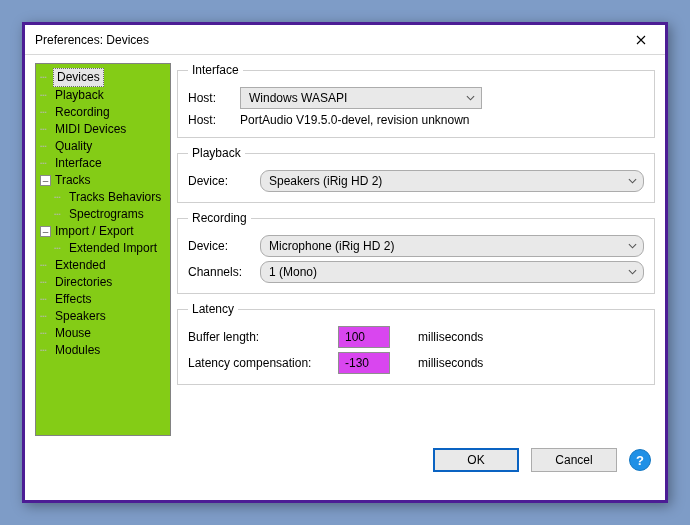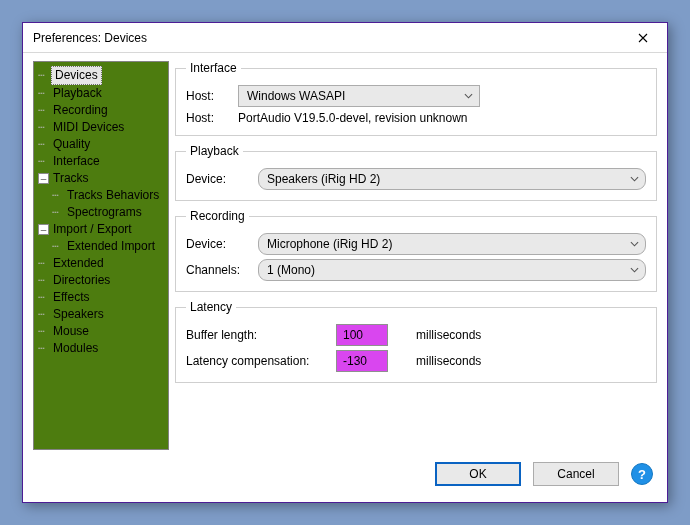--- a/index.html
+++ b/index.html
@@ -14,21 +14,21 @@
     width: 690px;
     height: 525px;
     position: relative;
     padding: 14px 16px;
   }
   .dialog {
     position: absolute;
     left: 22px; top: 22px;
     width: 646px; height: 481px;
     background: #ffffff;
-    border: 1px solid #4c1d95;
+    border: 3px solid #4c1d95;
     box-shadow: 3px 3px 12px rgba(0,0,0,0.35);
     display: flex;
     flex-direction: column;
   }
   .titlebar {
     height: 30px;
     display: flex;
     align-items: center;
     padding: 0 8px 0 10px;
     border-bottom: 1px solid #d8d8d8;
@@ -49,21 +49,21 @@
     display: flex;
     padding: 8px 10px 6px 10px;
     gap: 6px;
     overflow: hidden;
   }
 
   
   .tree {
     width: 136px;
     border: 1px solid #828282;
-    background: #4d7c0f;
+    background: #84cc16;
     overflow: auto;
     padding: 4px 0 4px 4px;
     color: #000;
     line-height: 17px;
   }
   .tree ul { list-style: none; margin: 0; padding: 0; }
   .tree li { white-space: nowrap; }
   .tree .node {
     display: flex; align-items: center; gap: 2px;
     padding-right: 2px;
@@ -153,21 +153,21 @@
     border: 1px solid #8f8f8f;
     background: #d946ef;
     padding: 0 6px;
     display: flex; align-items: center;
     font-size: 12px;
   }
   .unit { margin-left: 4px; }
 
   .footer {
     border-top: 0;
-    padding: 6px 14px 16px 0;
+    padding: 6px 14px 28px 0;
     display: flex;
     justify-content: flex-end;
     gap: 12px;
     align-items: center;
   }
   .btn {
     height: 24px;
     min-width: 86px;
     border: 1px solid #acacac;
     background: #e9e9e9;

